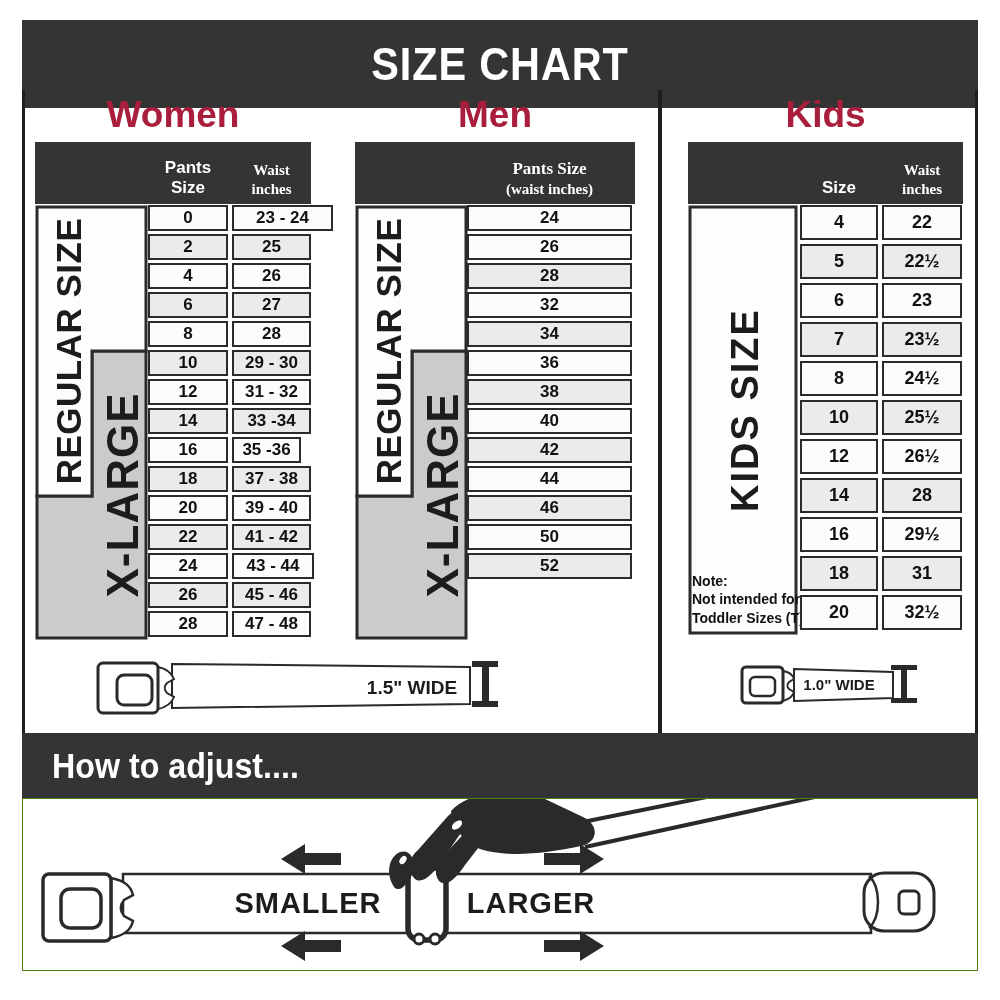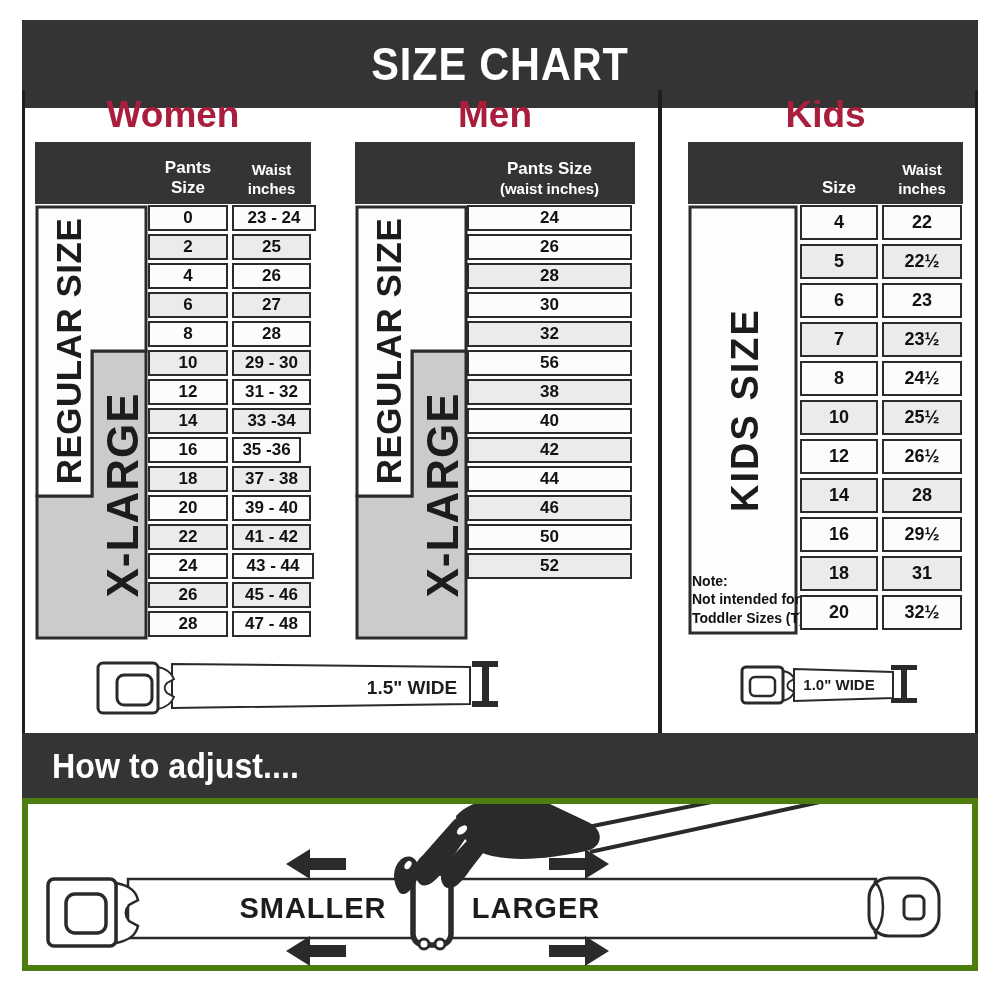--- a/index.html
+++ b/index.html
@@ -20,21 +20,21 @@
   .main-frame { position:absolute; left:22px; top:90px; width:956px; height:643px;
     border-left:3px solid #1e1e1e; border-right:3px solid #1e1e1e; box-sizing:border-box; }
   .section-divider { position:absolute; left:658px; top:90px; width:4px; height:643px; background:#1e1e1e; }
   
   .section-title { position:absolute; top:94px; text-align:center;
     font-size:37px; font-weight:bold; color:#a81e3c; }
   
   .thead { position:absolute; top:142px; height:62px; background:#343434; }
   .th { position:absolute; bottom:6px; color:#fff; text-align:center; font-weight:bold; }
   .th-single { font-size:17px; }
-  .th-stack { font-size:15px; line-height:1.22; }
+  .th-stack { font-size:15px; line-height:1.22;font-family:Liberation Serif, serif; }
   .th-stack .big { font-size:17px; }
   
   .rows { position:absolute; display:block; }
   .row { display:flex; gap:4px; height:26px; margin-bottom:3px; }
   .rows-kids .row { height:35px; margin-bottom:4px; }
   .cell {
     box-sizing:border-box; border:2.5px solid #2b2b2b; background:#fcfcfc;
     display:flex; align-items:center; justify-content:center;
     font-size:17px; font-weight:bold; color:#111;
   }
@@ -54,21 +54,21 @@
   .ln { stroke:#2a2a2a; fill:none; }
   
   .kids-note { position:absolute; left:692px; top:572px; font-size:14px; font-weight:bold;
     color:#111; line-height:1.32; white-space:nowrap; }
   
   .adjust-bar { position:absolute; left:22px; top:733px; width:956px; height:65px;
     background:#343434; display:flex; align-items:center; }
   .adjust-bar span { color:#fff; font-size:35px; font-weight:bold; margin-left:30px;
     display:inline-block; transform:scaleX(.92); transform-origin:left center; }
   .bottom-box { position:absolute; left:22px; top:798px; width:956px; height:173px;
-    box-sizing:border-box; border:6px solid #4d7c0f; background:#fff; }
+    box-sizing:border-box; border:1px solid #4d7c0f; background:#fff; }
 </style>
 </head>
 <body>
 
 <div class="page">
 
   <div class="title-bar">
     <span>SIZE CHART</span>
   </div>
 
@@ -88,21 +88,21 @@
   <svg style="left:35px;top:205px;" width="113" height="435" viewBox="0 0 113 435">
     <polygon class="zone-gray" points="57,146 111,146 111,433 2,433 2,291 57,291"></polygon>
     <polygon class="zone-white" points="2,2 111,2 111,146 57,146 57,291 2,291"></polygon>
     <text transform="translate(33,146) rotate(-90)" font-size="35" letter-spacing="0.5">REGULAR SIZE</text>
     <text transform="translate(87,290) rotate(-90)" font-size="44" letter-spacing="1">X-LARGE</text>
   </svg>
 
   <div class="rows rows-women" style="left:148px;top:205px;">
     <div class="row">
         <div class="cell" style="width:80px">0</div>
-        <div class="cell" style="width:84px">23 - 24</div>
+        <div class="cell" style="width:101px">23 - 24</div>
       </div>
     <div class="row">
         <div class="cell" style="width:80px">2</div>
         <div class="cell" style="width:79px">25</div>
       </div>
     <div class="row">
         <div class="cell" style="width:80px">4</div>
         <div class="cell" style="width:79px">26</div>
       </div>
     <div class="row">
@@ -175,27 +175,27 @@
     <div class="row">
         <div class="cell" style="width:165px">24</div>
       </div>
     <div class="row">
         <div class="cell" style="width:165px">26</div>
       </div>
     <div class="row">
         <div class="cell" style="width:165px">28</div>
       </div>
     <div class="row">
-        <div class="cell" style="width:165px">30</div>
-      </div>
-    <div class="row">
         <div class="cell" style="width:165px">32</div>
       </div>
     <div class="row">
-        <div class="cell" style="width:165px">56</div>
+        <div class="cell" style="width:165px">34</div>
+      </div>
+    <div class="row">
+        <div class="cell" style="width:165px">36</div>
       </div>
     <div class="row">
         <div class="cell" style="width:165px">38</div>
       </div>
     <div class="row">
         <div class="cell" style="width:165px">40</div>
       </div>
     <div class="row">
         <div class="cell" style="width:165px">42</div>
       </div>

